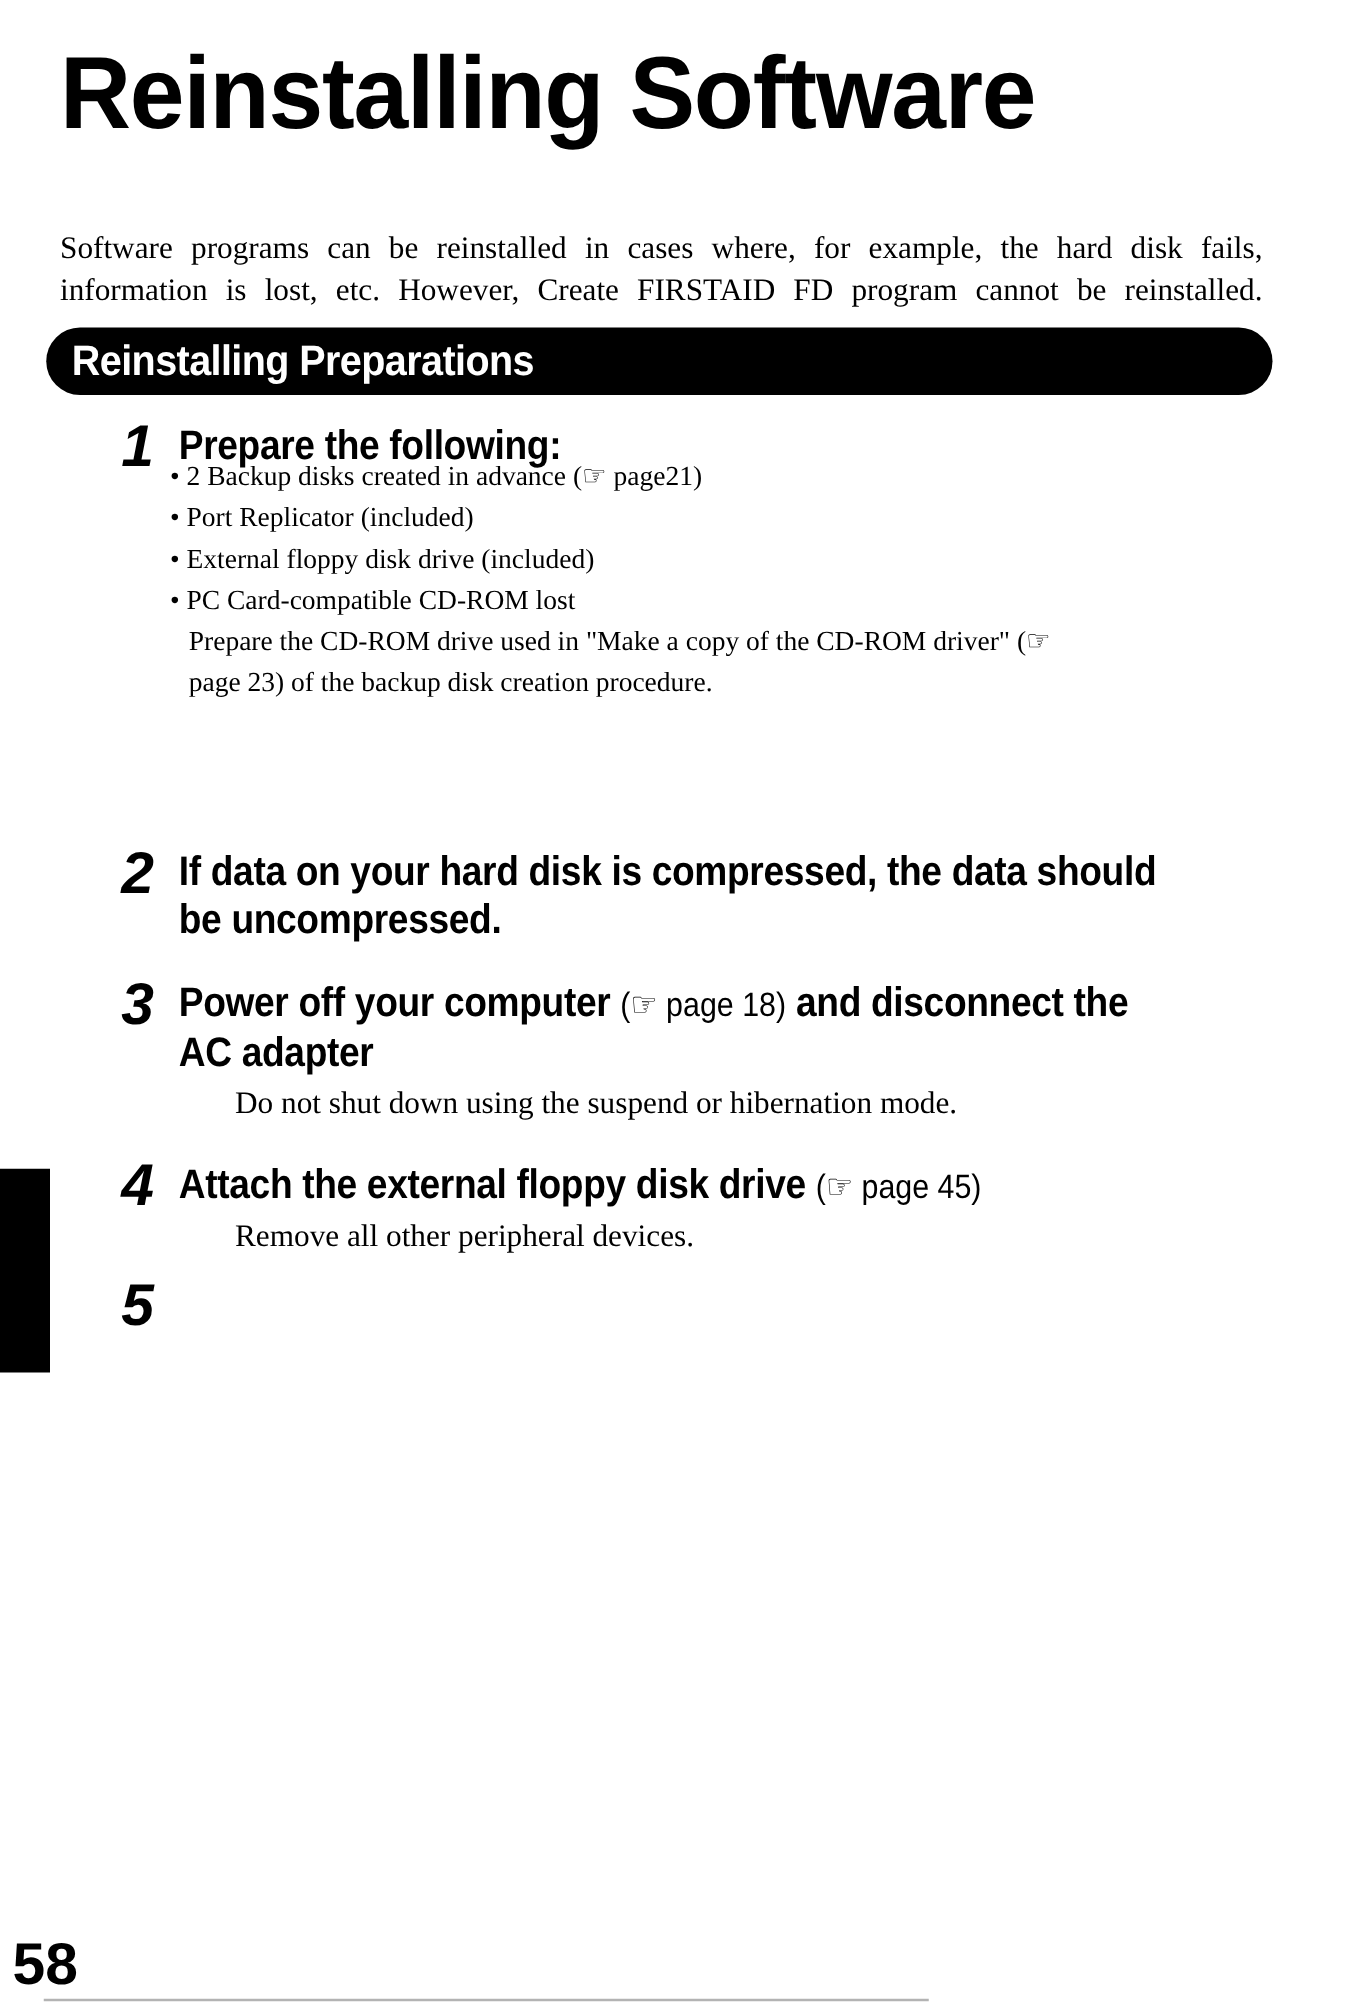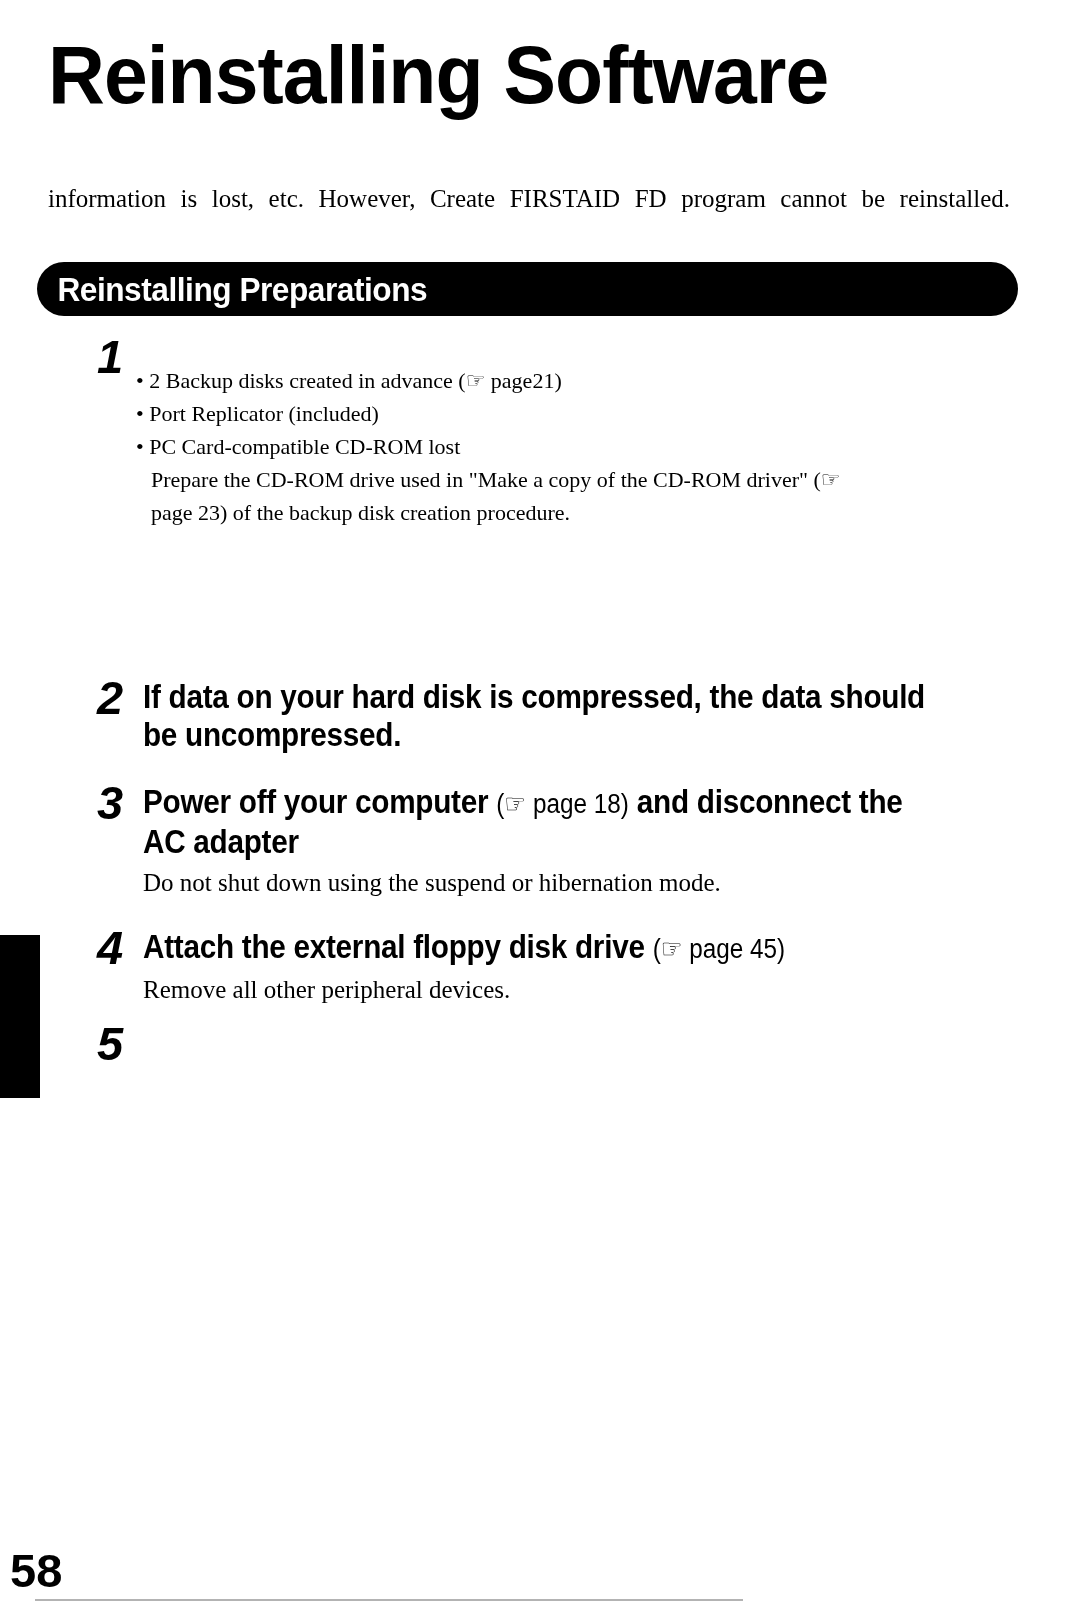--- a/index.html
+++ b/index.html
@@ -31,21 +31,21 @@
     font-style:italic;font-weight:700;font-size:47px;line-height:40px;
     flex:0 0 46px;width:46px;letter-spacing:-2px;
   }
   .hline{
     font-weight:700;font-size:33px;line-height:38px;letter-spacing:-0.3px;
     transform:scaleX(.9);transform-origin:left top;white-space:nowrap;
   }
   .h-ref{font-weight:400;font-size:27px;letter-spacing:0;}
   .note{
     font-family:"Liberation Serif",serif;font-weight:400;font-size:25px;
-    line-height:32px;margin-top:6px;letter-spacing:0;
+    line-height:32px;margin-top:6px;letter-spacing:0;margin-left:45px;
   }
   .bullets{
     position:absolute;left:136px;top:364px;
     font-family:"Liberation Serif",serif;font-size:22px;line-height:33px;
   }
   .bullet::before{content:"\2022\00a0";}
   .b-note{margin-left:15px;}
   .side-tab{position:absolute;left:0;top:935px;width:40px;height:163px;background:#000;}
   .page-number{
     position:absolute;left:10px;top:1549px;
@@ -54,34 +54,39 @@
   .bottom-line{position:absolute;left:35px;top:1599px;width:708px;height:2px;background:#b3b3b3;}
 </style>
 </head>
 <body>
 
 <div class="page">
 
   <h1 class="title">Reinstalling Software</h1>
 
   <div class="intro">
+    <div class="intro-line">Software programs can be reinstalled in cases where, for example, the hard disk fails,</div>
     <div class="intro-line">information is lost, etc.  However, Create FIRSTAID FD program cannot be reinstalled.</div>
   </div>
 
   <div class="banner">
     <span class="banner-text">Reinstalling Preparations</span>
   </div>
 
   <div class="step" style="top:337px;">
     <span class="num">1</span>
+    <div class="step-body">
+      <div class="hline">Prepare the following:</div>
+    </div>
   </div>
 
   <div class="bullets">
     <div class="bullet">2 Backup disks created in advance (☞ page21)</div>
     <div class="bullet">Port Replicator (included)</div>
+    <div class="bullet">External floppy disk drive (included)</div>
     <div class="bullet">PC Card-compatible CD-ROM lost</div>
     <div class="b-note">Prepare the CD-ROM drive used in "Make a copy of the CD-ROM driver" (☞</div>
     <div class="b-note">page 23) of the backup disk creation procedure.</div>
   </div>
 
   <div class="step" style="top:678px;">
     <span class="num">2</span>
     <div class="step-body">
       <div class="hline">If data on your hard disk is compressed, the data should</div>
       <div class="hline">be uncompressed.</div>

